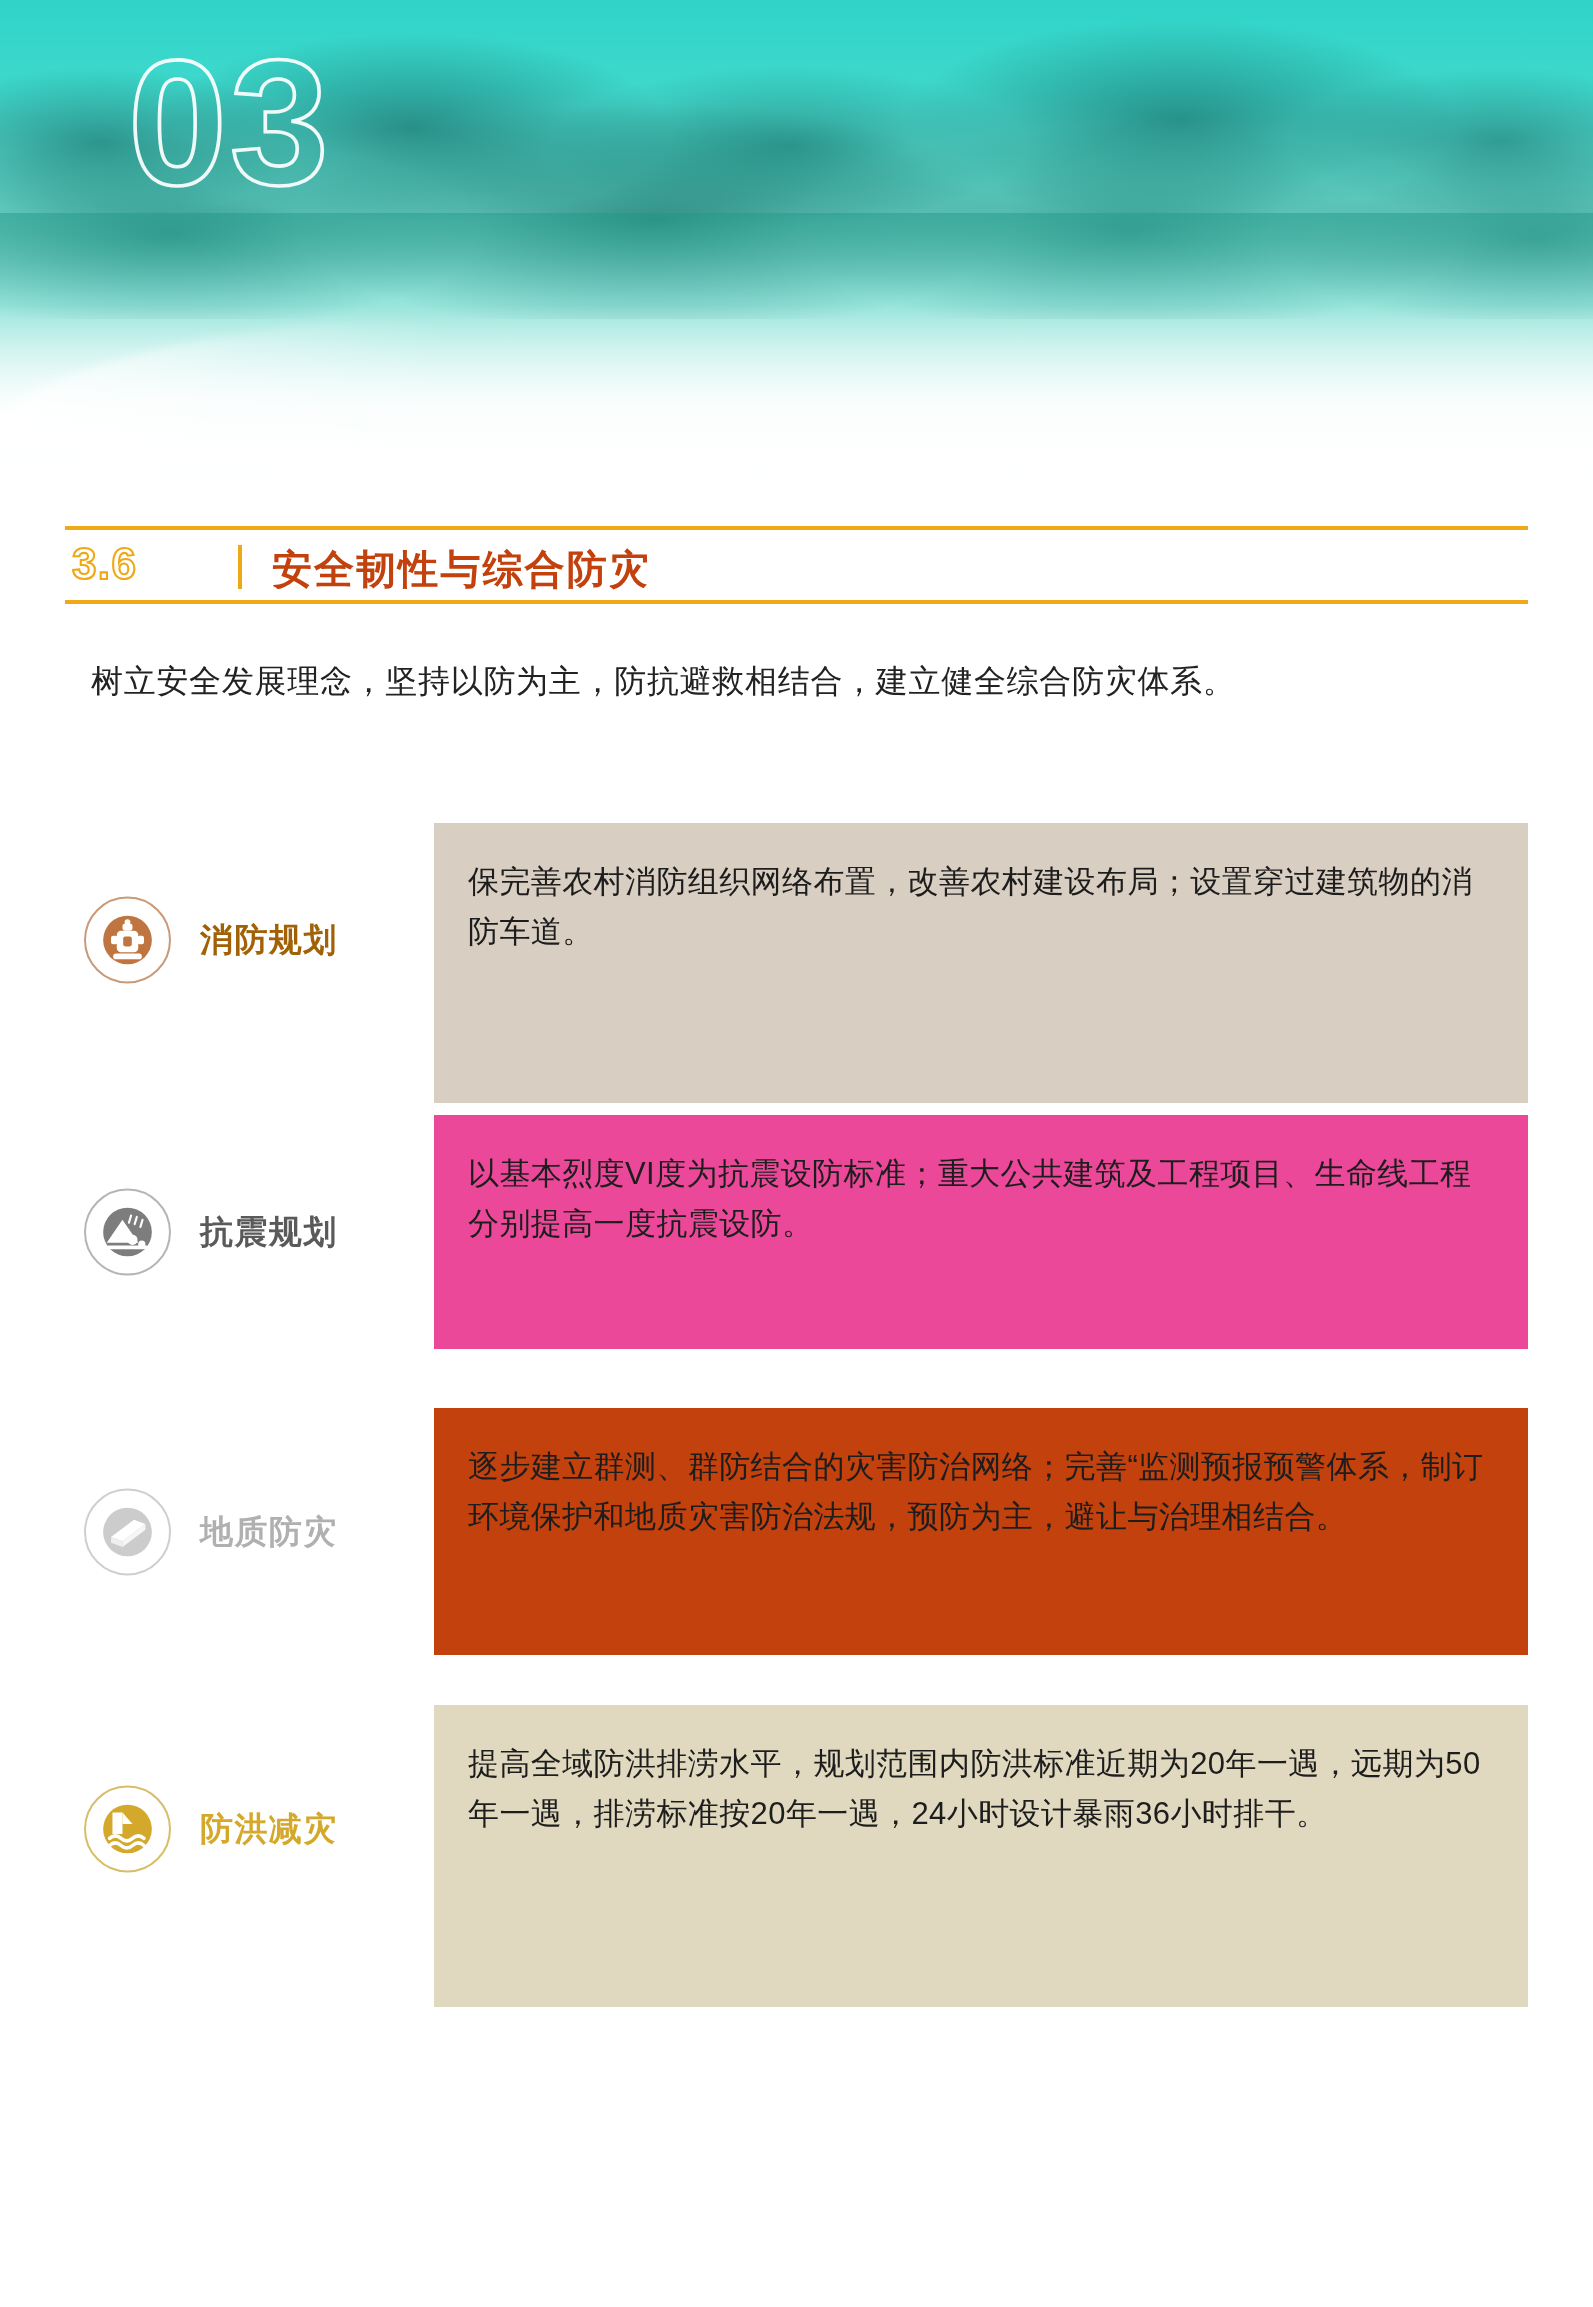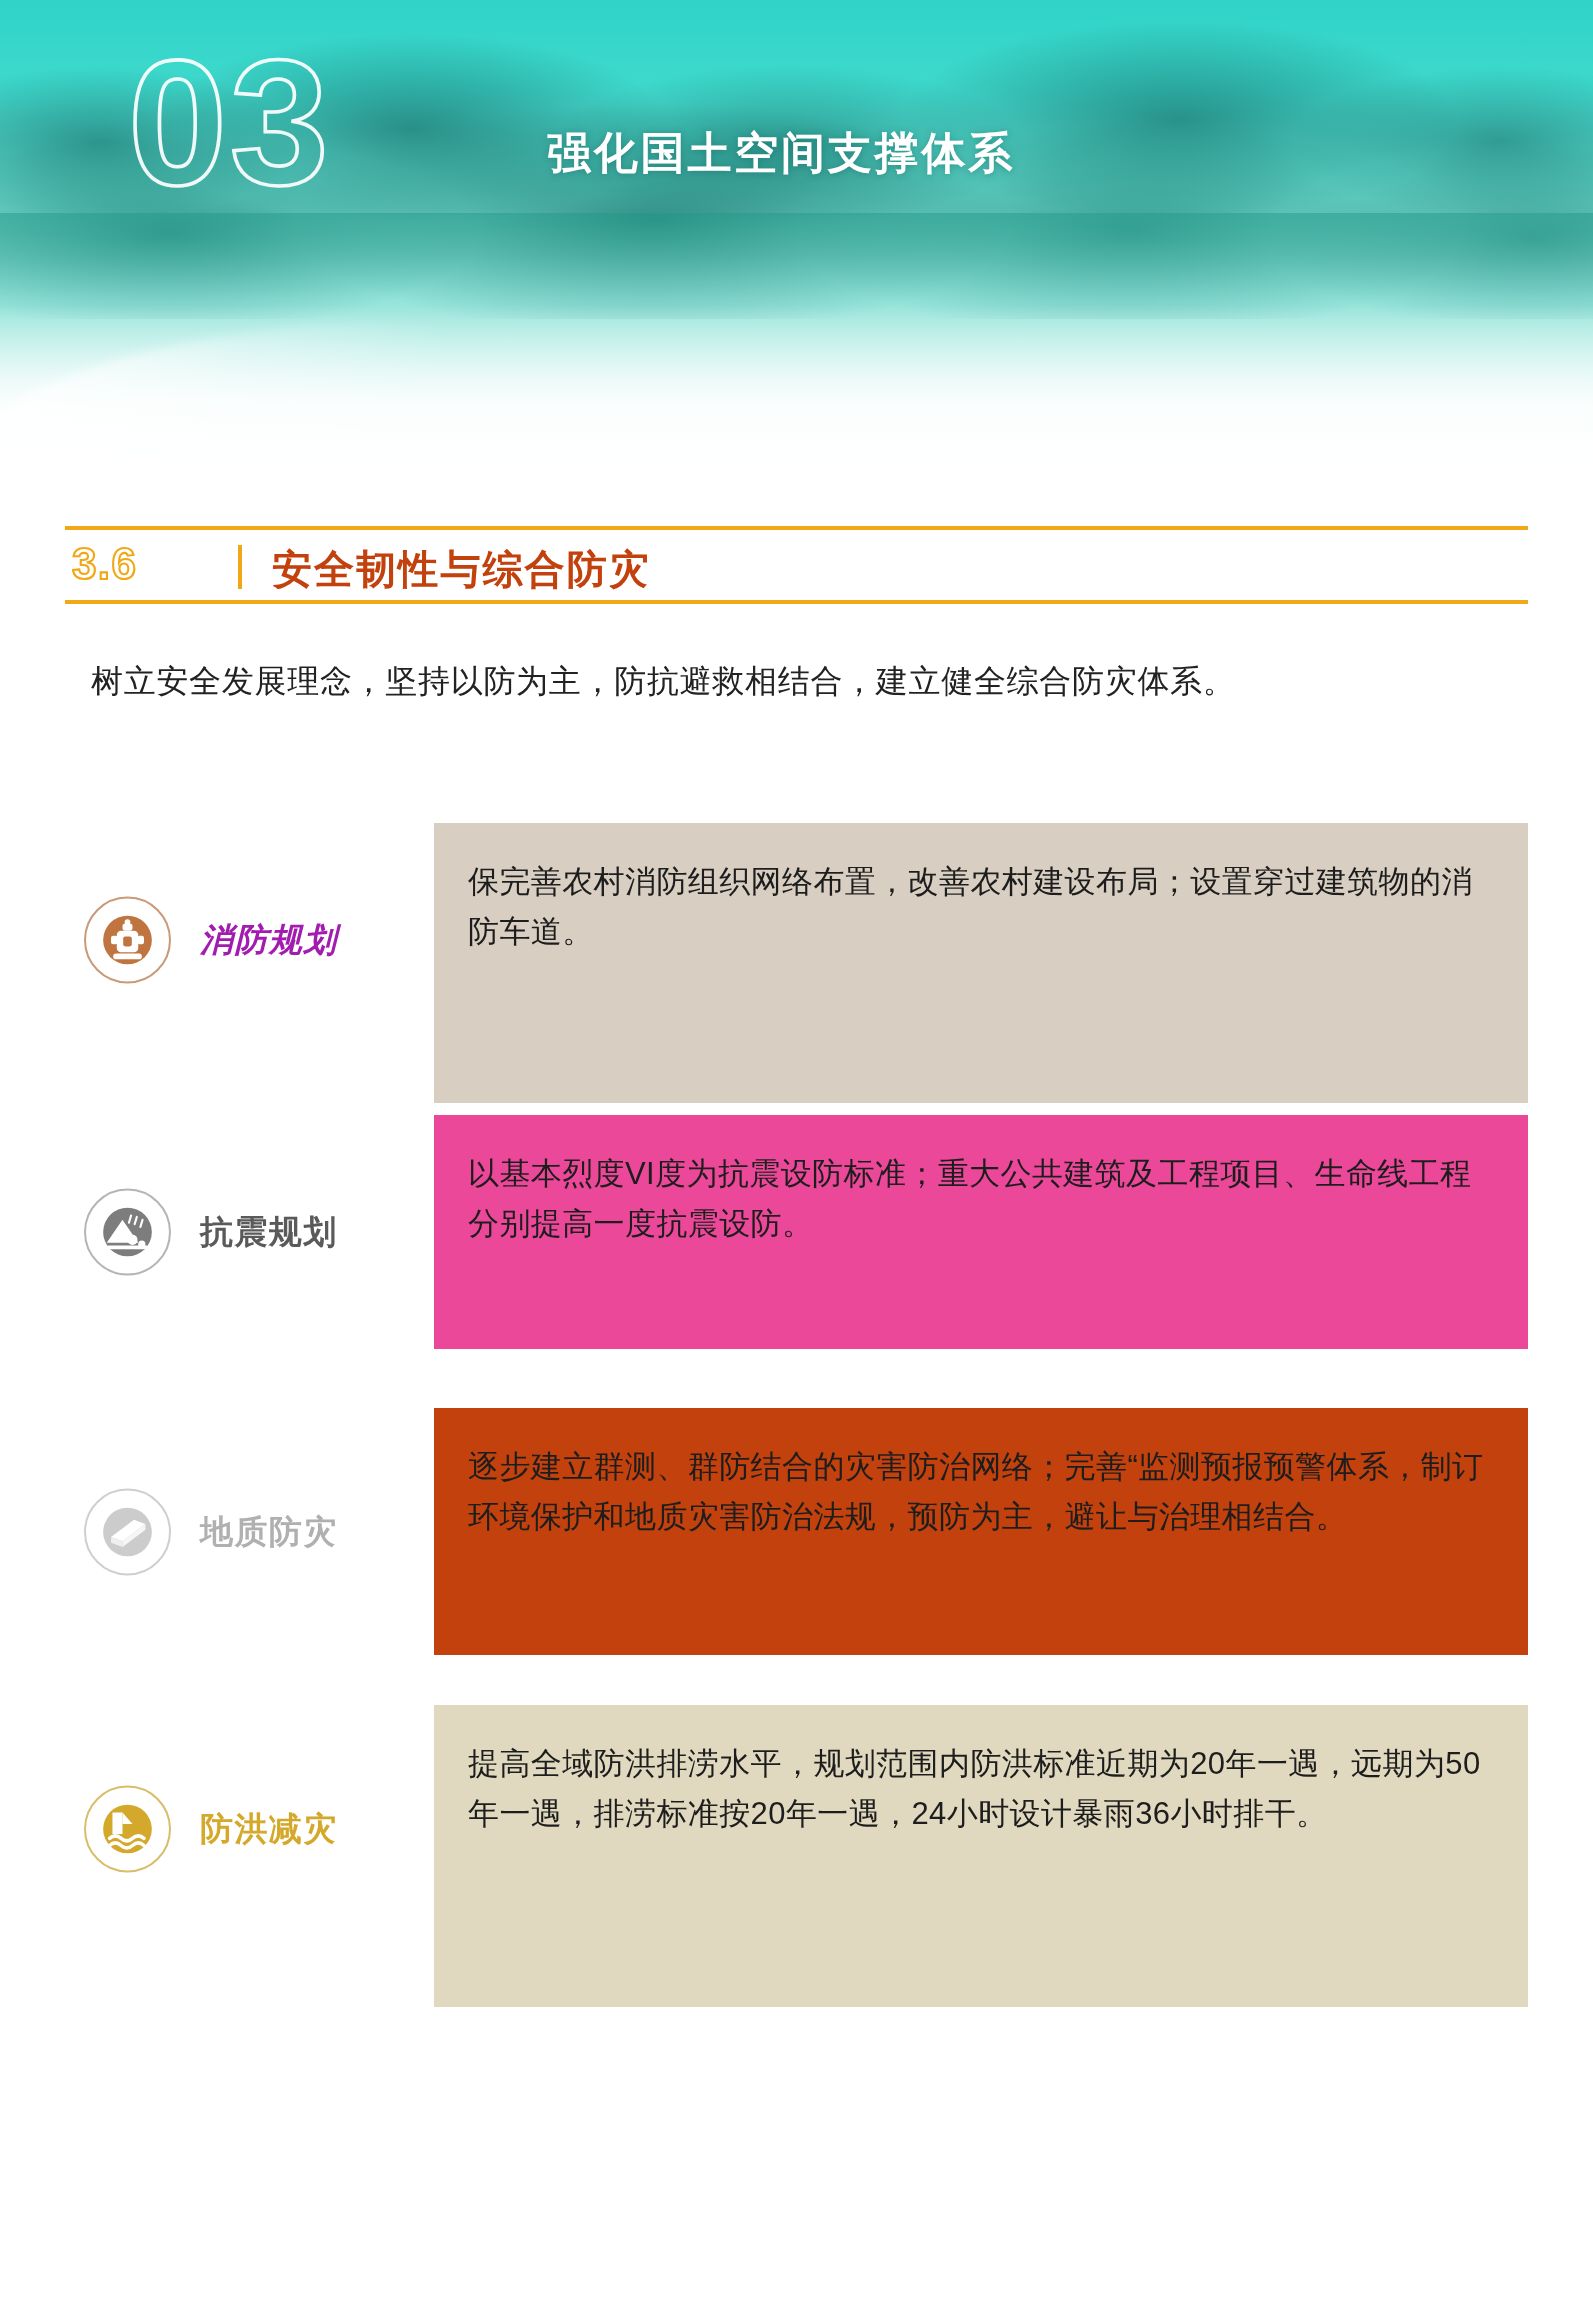--- a/index.html
+++ b/index.html
@@ -206,21 +206,21 @@
     padding: 34px 28px 34px 34px;
     font-size: 31px;
     line-height: 1.62;
     color: #1d1d1d;
     letter-spacing: 0.4px;
   }
 
   
   #row-fire   { top: 823px; height: 234px; }
   #row-fire   .card { height: 280px; background: #d9cec2; }
-  #row-fire   .row-label { color: #a21caf; font-style: italic; }
+  #row-fire   .row-label { color: #a16207; }
   #row-fire   .icon-wrap { border-color: #c89a78; }
 
   #row-quake  { top: 1115px; height: 234px; }
   #row-quake  .card { height: 234px; background: #ec4899; }
   #row-quake  .row-label { color: #5a5a5a; }
   #row-quake  .icon-wrap { border-color: #b5b5b5; }
 
   #row-geo    { top: 1408px; height: 247px; }
   #row-geo    .card { height: 247px; background: #c2410c; }
   #row-geo    .row-label { color: #b0b0b0; }
@@ -236,21 +236,20 @@
 </head>
 <body>
 
 <div class="banner">
   <div class="mountain-far"></div>
   <div class="mountain-mid"></div>
   <div class="valley"></div>
   <div class="river"></div>
   <div class="fade-bottom"></div>
   <div class="banner-number">03</div>
-  <div class="banner-title">强化国土空间支撑体系</div>
 </div>
 
 <div class="section-head">
   <div class="topline"></div>
   <div class="num">3.6</div>
   <div class="divider"></div>
   <div class="title">安全韧性与综合防灾</div>
   <div class="botline"></div>
 </div>
 

